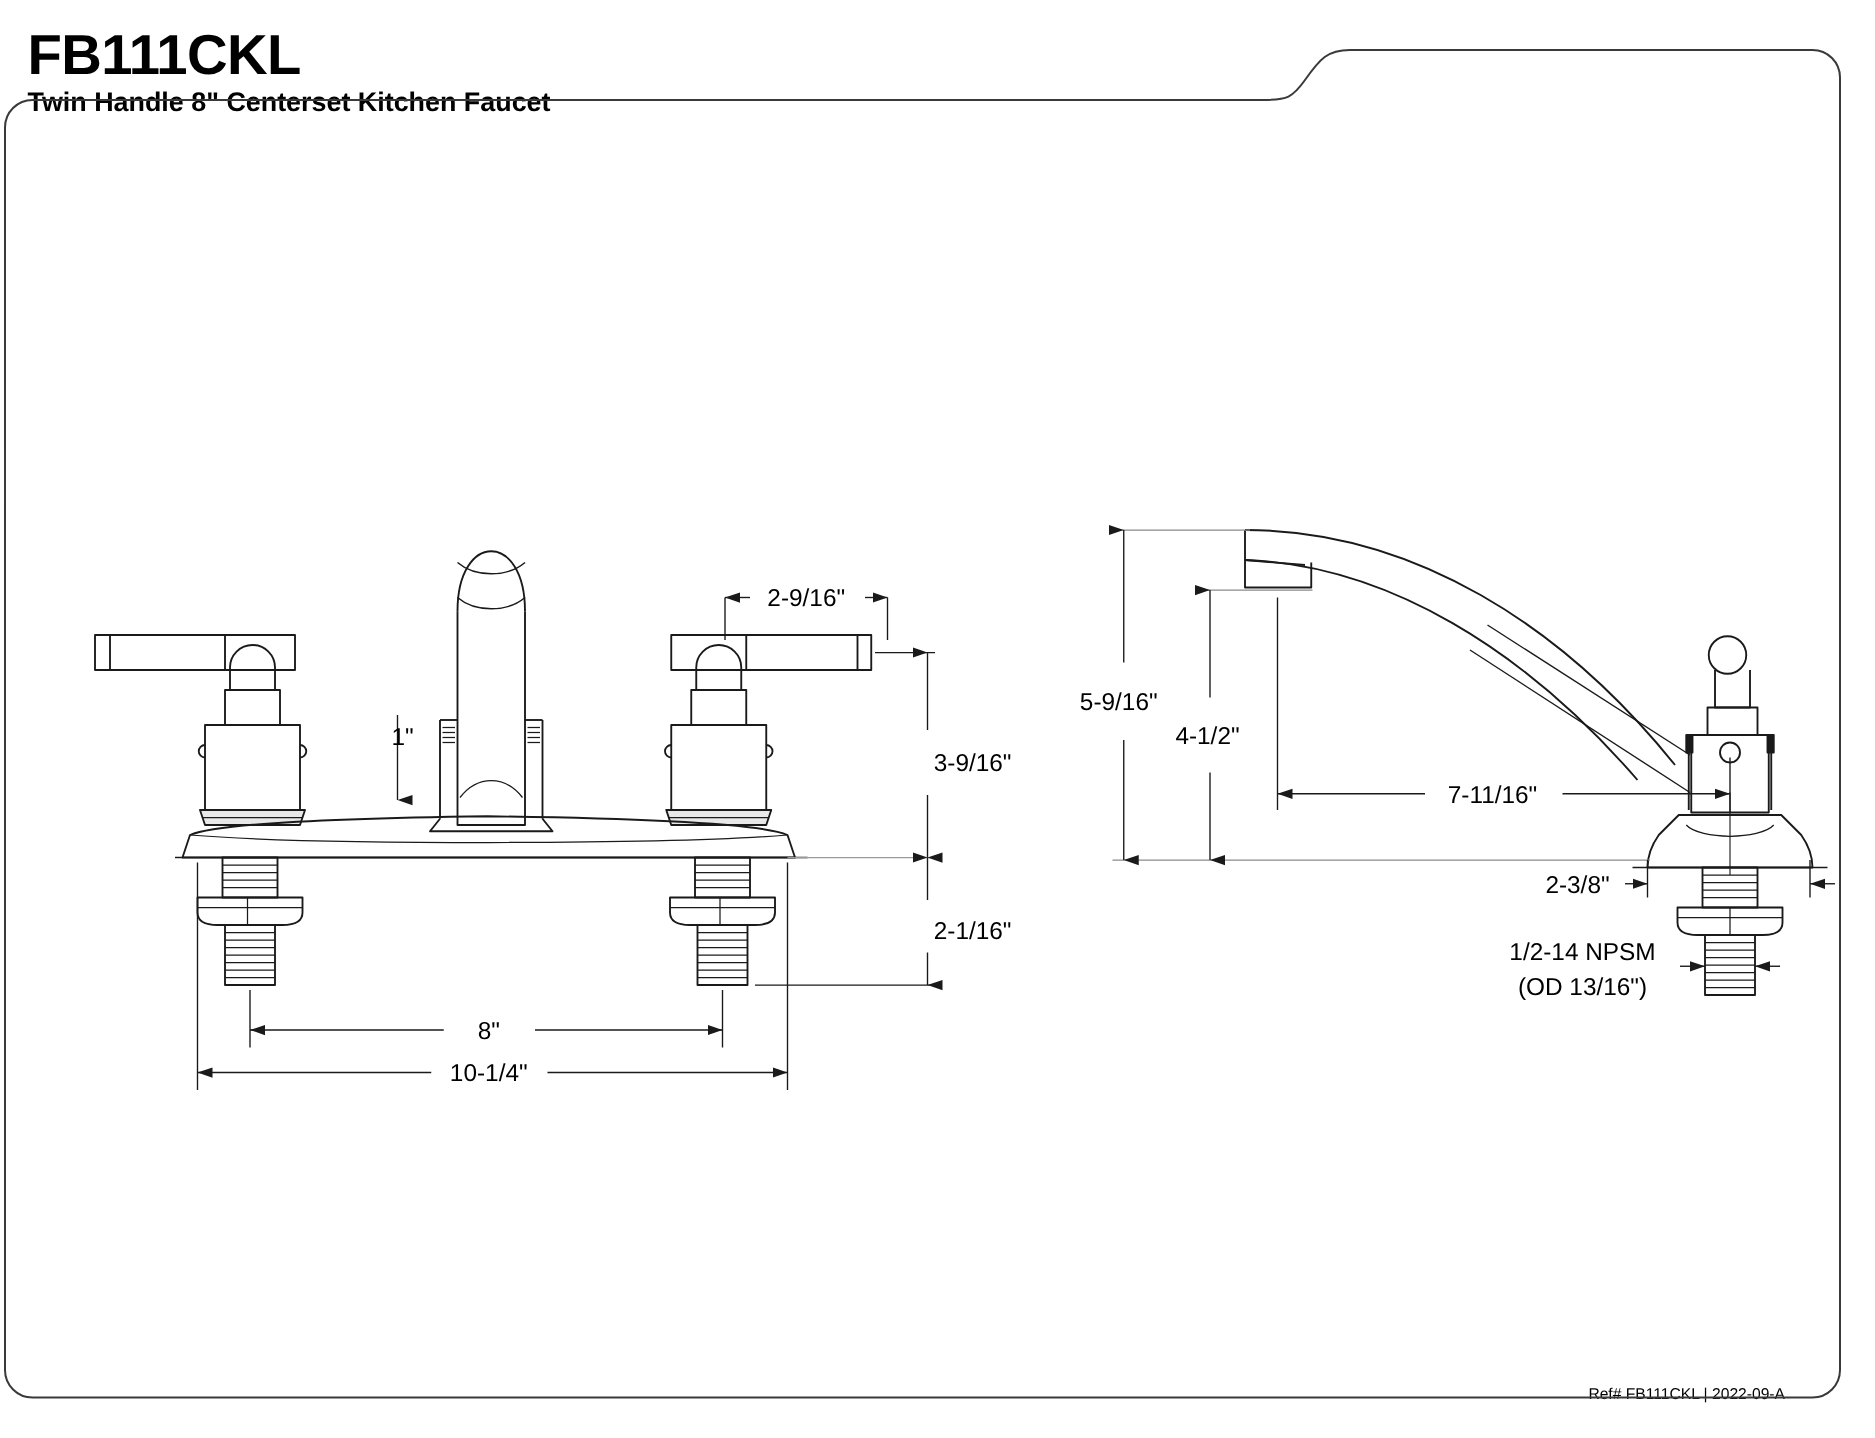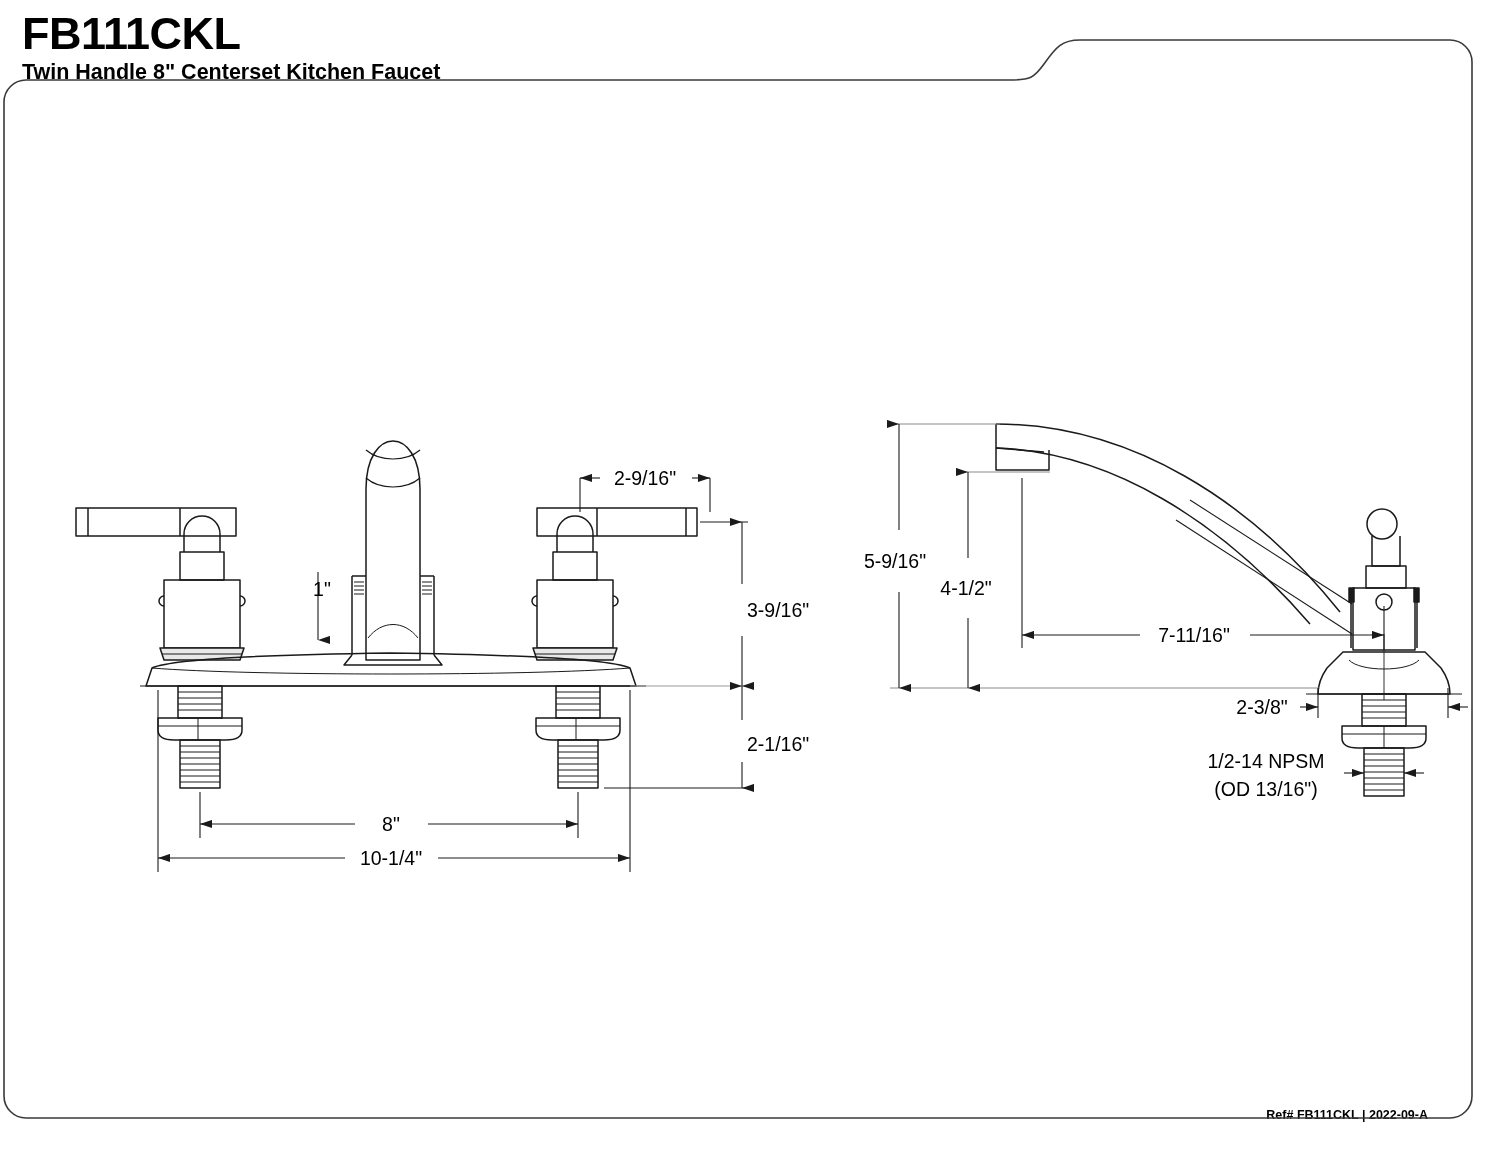--- a/index.html
+++ b/index.html
@@ -18,21 +18,21 @@
   }
   #sheet {
     position: absolute;
     inset: 0;
     width: 1500px;
     height: 1150px;
   }
   .title-block {
     position: absolute;
     left: 22px;
-    top: 10px;
+    top: 20px;
     width: 900px;
   }
   .model-code {
     font-size: 45px;
     font-weight: bold;
     letter-spacing: -0.5px;
     line-height: 48px;
     white-space: nowrap;
   }
   .model-desc {
@@ -40,21 +40,21 @@
     font-weight: bold;
     line-height: 26px;
     margin-top: 1px;
     white-space: nowrap;
   }
   .ref-footer {
     position: absolute;
     right: 72px;
     bottom: 28px;
     font-size: 12.5px;
-    font-weight: bold;
+    font-weight: normal;
     white-space: nowrap;
     text-align: right;
   }
   svg { display: block; }
   .dimtext {
     font-family: "Liberation Sans", sans-serif;
     font-size: 19.5px;
     fill: #000000;
   }
 </style>

